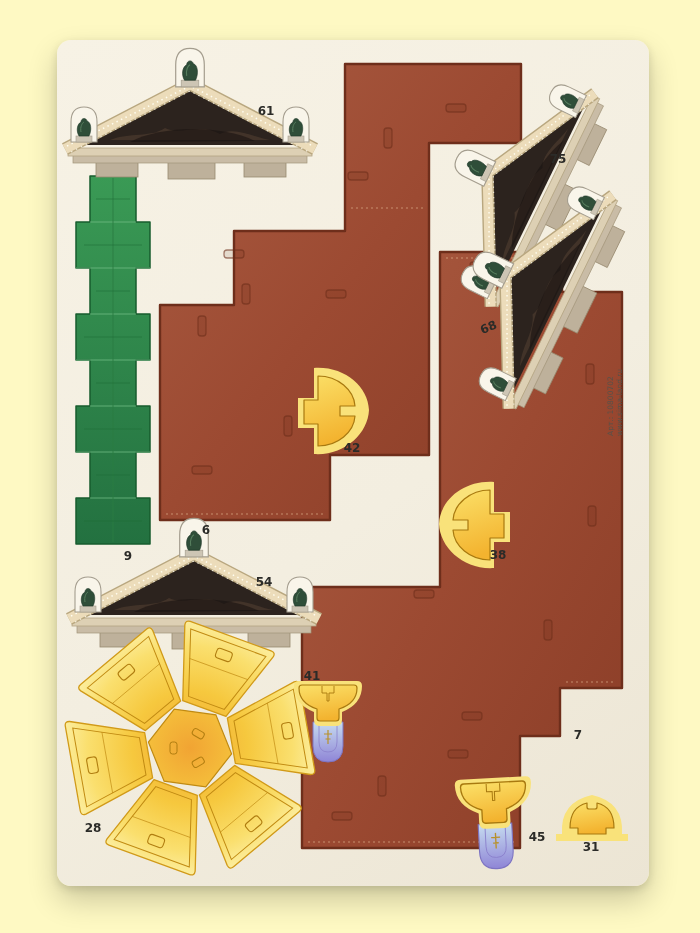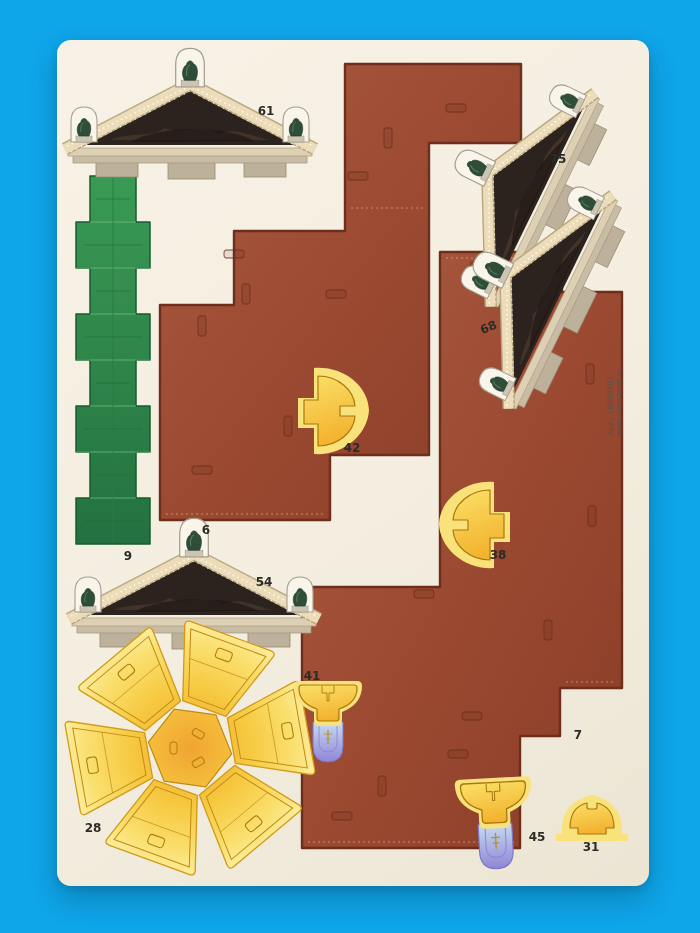--- a/index.html
+++ b/index.html
@@ -1,16 +1,16 @@
 <!DOCTYPE html>
 <html><head>
 <meta charset="utf-8">
 <style>
   html,body{margin:0;padding:0;background:#ffffff;}
-  .page{position:relative;width:700px;height:933px;background:#0ea5e9;overflow:hidden;
+  .page{position:relative;width:700px;height:933px;background:#fef9c3;overflow:hidden;
         font-family:"DejaVu Sans",sans-serif;text-align:center;}
   .sheet{position:absolute;left:57px;top:40px;width:592px;height:846px;border-radius:14px;
          background:linear-gradient(145deg,#f7f2e5 0%,#f3eee0 55%,#ece5d4 100%);
          box-shadow:0 14px 30px rgba(0,0,0,0.20),0 3px 8px rgba(0,0,0,0.12);}
   .overlay{position:absolute;left:0;top:0;}
   .slot{fill:rgba(74,28,12,0.10);stroke:#6e2e1b;stroke-opacity:.6;stroke-width:1.3;}
   .perf{fill:none;stroke:#ecc9a0;stroke-width:1.1;stroke-dasharray:2 3;opacity:.55;}
   .lbl{font:700 12px "DejaVu Sans",sans-serif;fill:#2b2b28;text-anchor:middle;}
   .art{font:400 7.5px "DejaVu Sans",sans-serif;fill:#55524a;}
   .roof{fill:url(#roofGrad);stroke:#6e2e1b;stroke-width:2.4;stroke-linejoin:round;}

